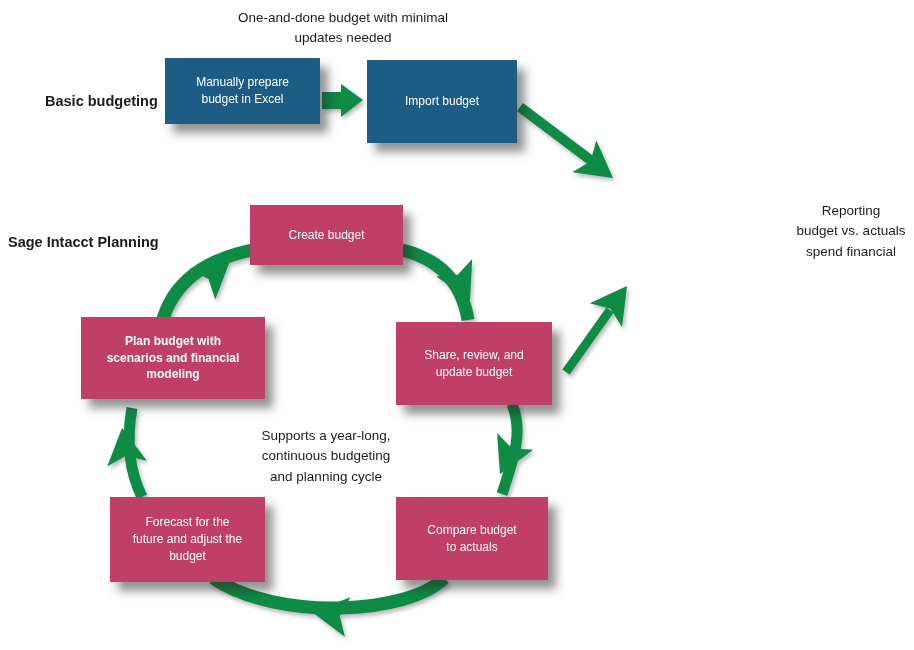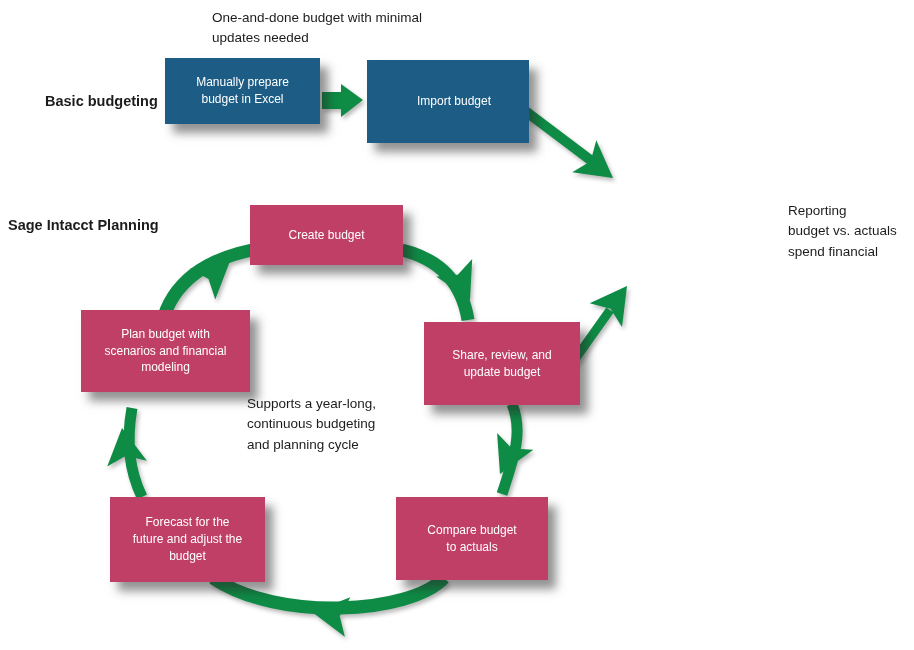--- a/index.html
+++ b/index.html
@@ -15,41 +15,41 @@
   
   .node{
     position:absolute;z-index:2;display:flex;align-items:center;justify-content:center;
     text-align:center;color:#fff;font-size:12px;line-height:1.4;white-space:pre-line;
     box-shadow:8px 9px 9px rgba(40,40,40,.5);
   }
   .node.blue{background:var(--c-blue,#1d5d85);}
   .node.pink{background:var(--c-pink,#bf3f67);}
   .node.purple{background:var(--c-purple,#6f58a8);}
   #node-manual  {left:165px;top:58px; width:155px;height:66px;}
-  #node-import  {left:367px;top:60px; width:150px;height:83px;padding-left:12px;}
+  #node-import  {left:367px;top:60px; width:150px;height:83px;}
   #node-use     {left:612px;top:185px;width:156px;height:83px;}
   #node-create  {left:250px;top:205px;width:153px;height:60px;}
-  #node-share   {left:424px;top:322px;width:156px;height:83px;}
-  #node-plan    {left:81px; top:310px;width:169px;height:82px;}
+  #node-share   {left:396px;top:322px;width:156px;height:83px;}
+  #node-plan    {left:81px; top:317px;width:184px;height:82px;font-weight:bold;}
   #node-forecast{left:110px;top:497px;width:155px;height:85px;}
   #node-compare {left:396px;top:497px;width:152px;height:83px;}
   
   .annotation{
-    position:absolute;z-index:3;white-space:pre-line;
+    position:absolute;z-index:3;text-align:center;white-space:pre-line;
     font-size:13.5px;line-height:1.5;color:var(--c-text,#1c1c1c);
   }
   #ann-top   {left:212px;top:8px;  width:262px;}
   #ann-right {left:788px;top:201px;width:126px;}
-  #ann-center{left:247px;top:394px;width:158px;}
+  #ann-center{left:247px;top:426px;width:158px;}
   .row-label{
     position:absolute;z-index:3;font-weight:bold;font-size:14.5px;
     color:var(--c-text,#1c1c1c);white-space:nowrap;
   }
   #label-basic{left:45px;top:93px;text-align:right;}
-  #label-sage {left:8px;top:217px;}
+  #label-sage {left:8px;top:234px;}
 </style>
 </head>
 <body>
 
 <div id="stage">
 
   <svg id="arrows" width="914" height="650" viewBox="0 0 914 650" aria-hidden="true">
 
     <polygon points="322,92 341,92 341,84 363,100 341,117 341,109 322,109"></polygon>
 

